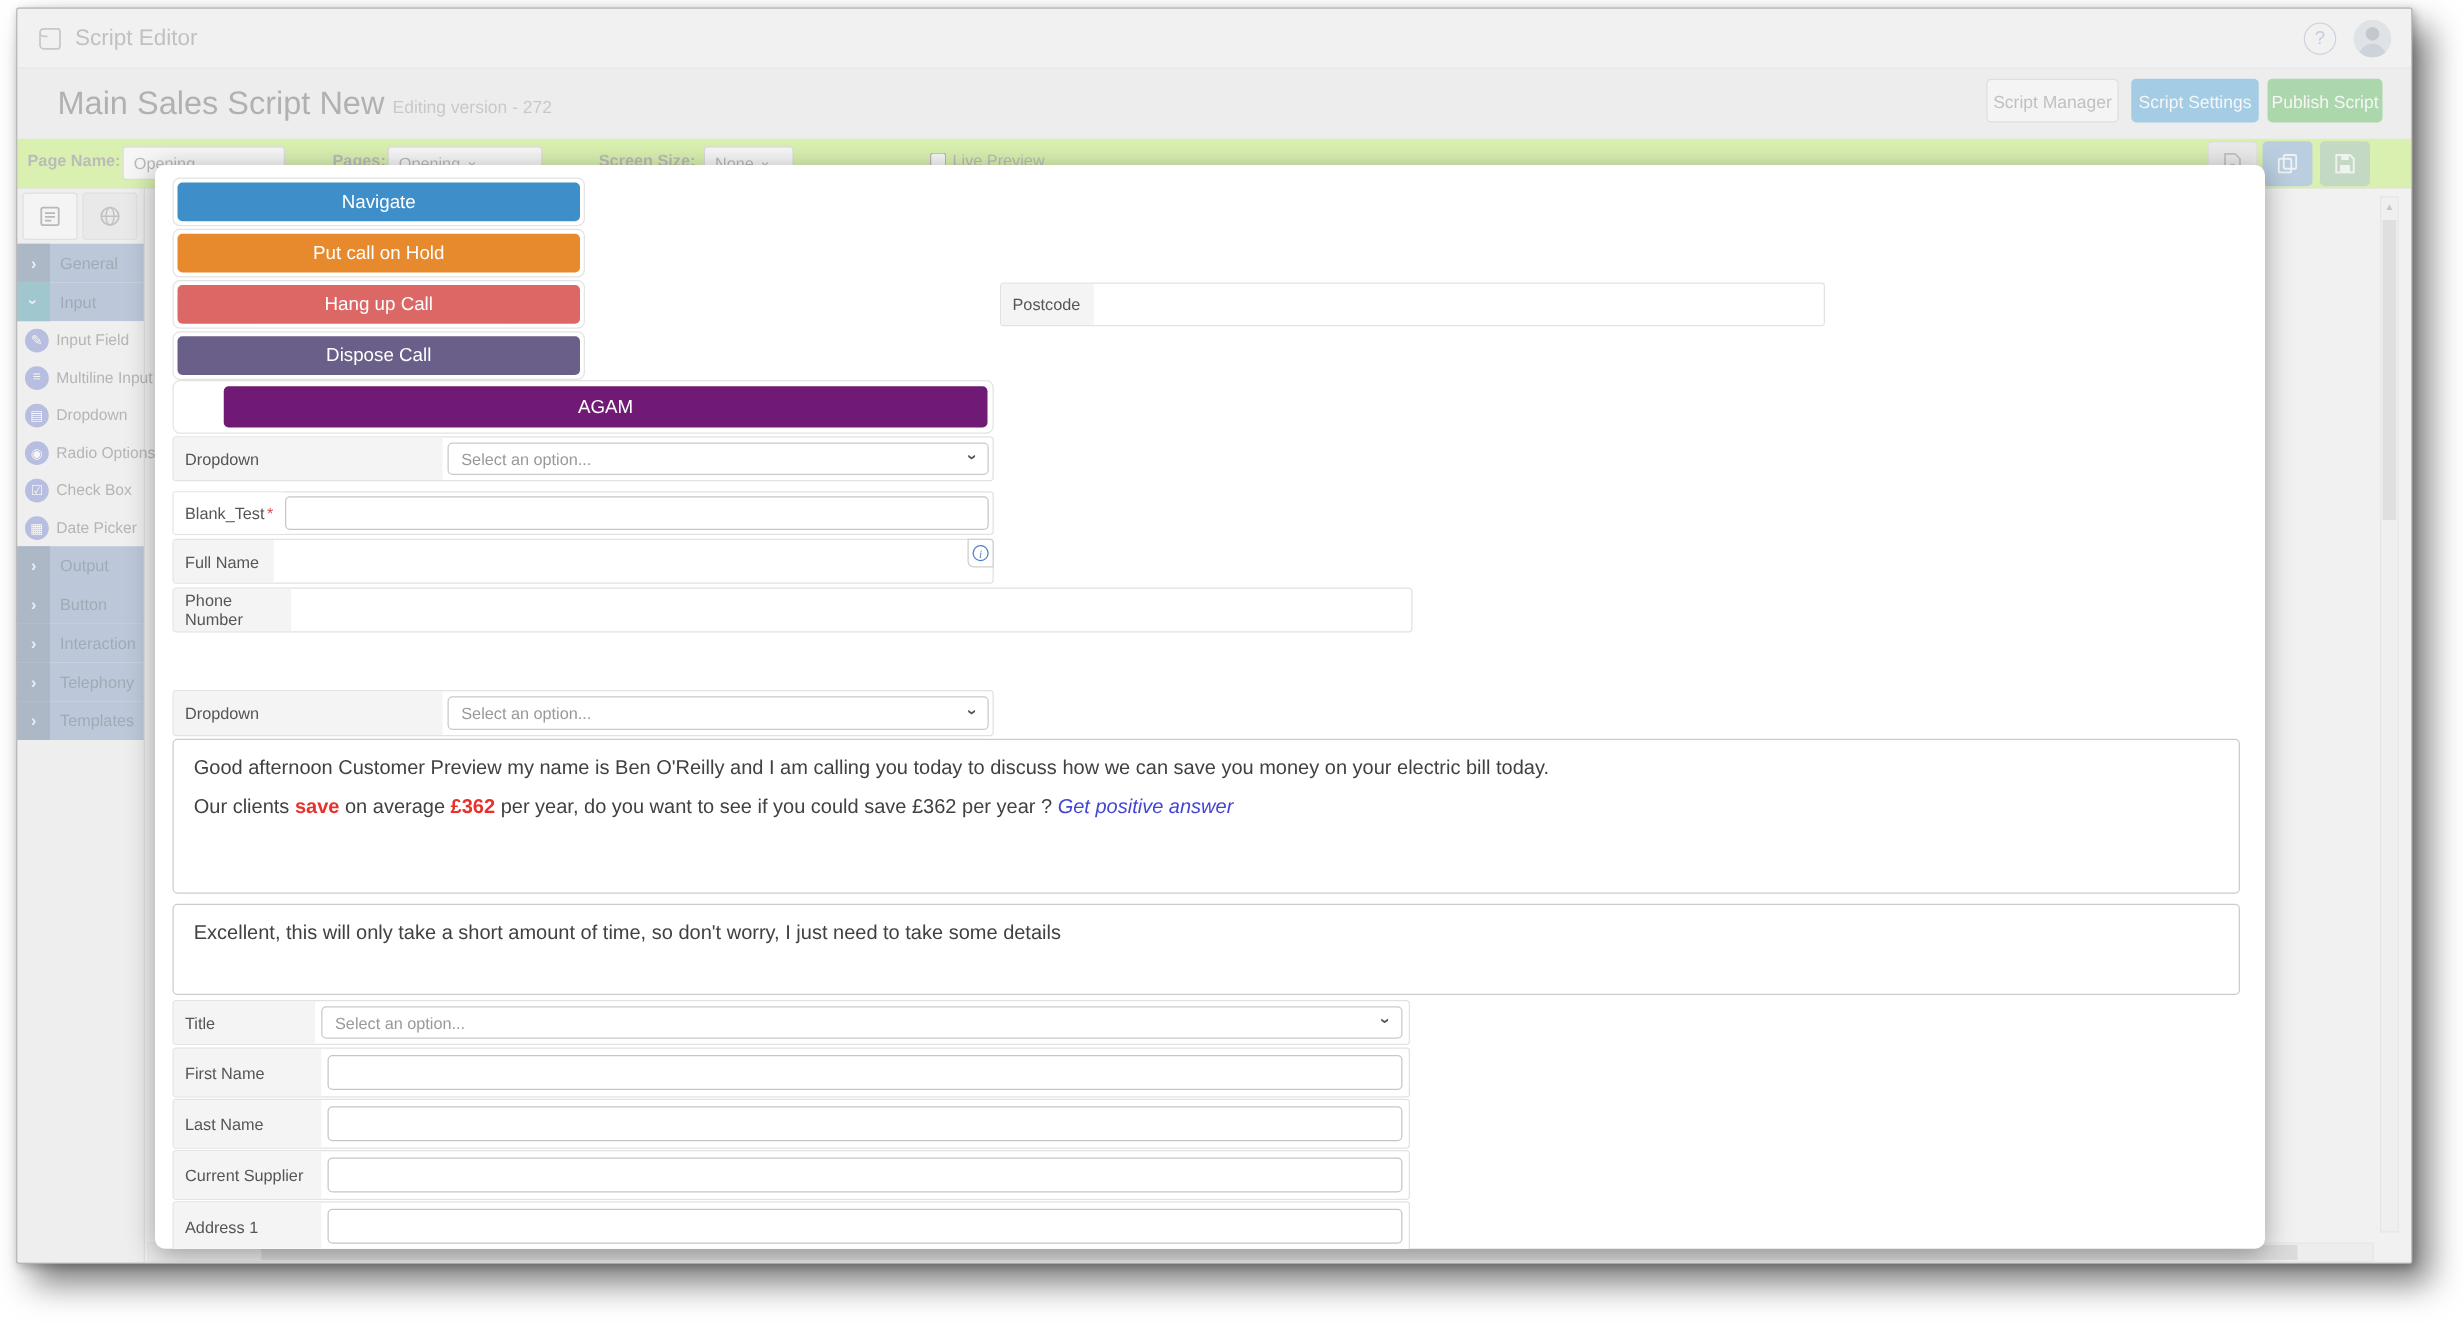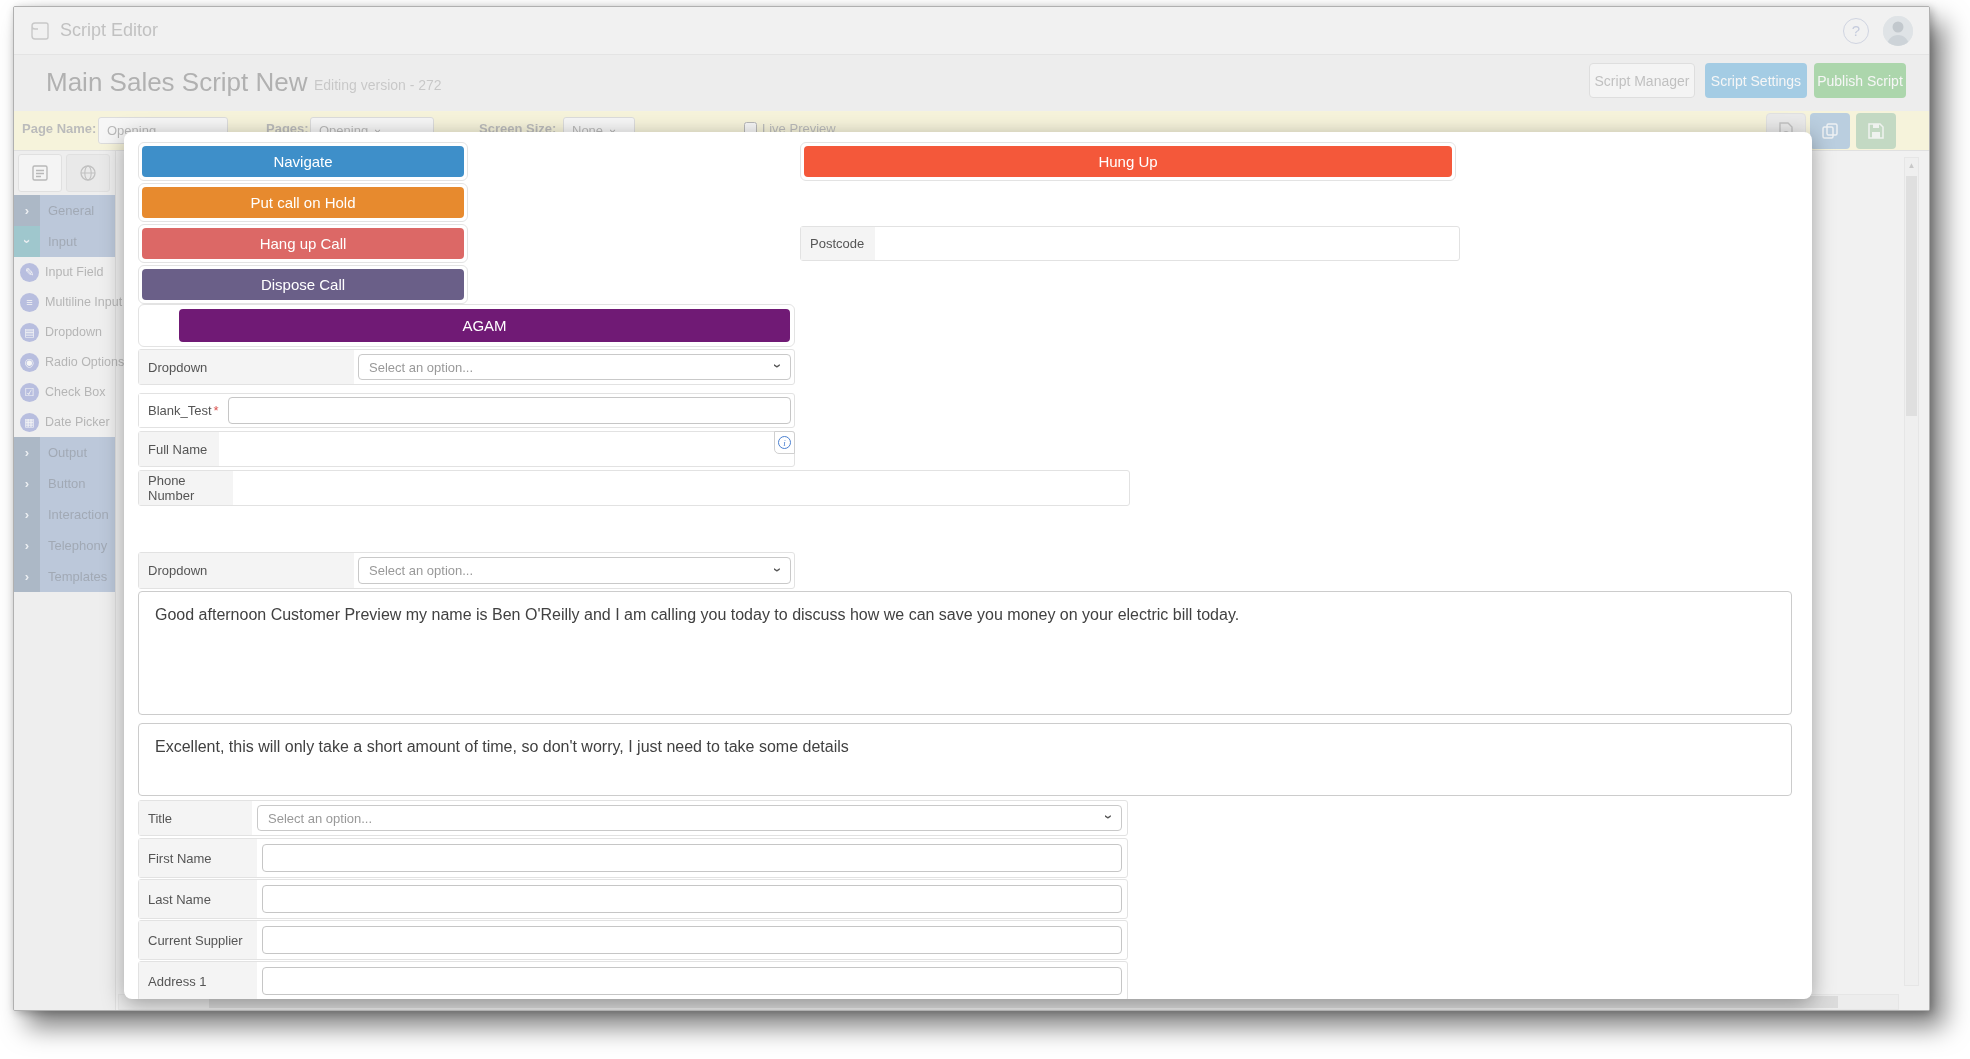--- a/index.html
+++ b/index.html
@@ -24,21 +24,21 @@
   .page-header { position:absolute; left:0; top:48px; right:0; height:56px; background:#ececec; }
   .page-title { position:absolute; left:32px; top:12px; font-size:26px; color:#666; }
   .page-version { position:absolute; left:300px; top:22px; font-size:14px; color:#9a9a9a; }
   .hdr-btn { position:absolute; top:8px; height:35px; border-radius:4px; font-size:14px;
              display:flex; align-items:center; justify-content:center; }
   .btn-manager { right:234px; width:106px; background:#fbfbfb; border:1px solid #c9c9c9; color:#888; }
   .btn-settings { right:122px; width:102px; background:#4aa3d8; color:#fff; }
   .btn-publish { right:23px; width:92px; background:#5cb85c; color:#fff;margin-left:32px; }
 
   
-  .toolbar { position:absolute; left:0; top:104px; right:0; height:40px; background:#fef9c3;
+  .toolbar { position:absolute; left:0; top:104px; right:0; height:40px; background:#bef264;
              border-bottom:1px solid #cfcfcf; }
   .tb-label { position:absolute; top:10px; font-size:13px; font-weight:bold; color:#7d7d7d; }
   .tb-input { position:absolute; top:6px; height:27px; border:1px solid #c6c6c6; border-radius:3px;
               background:#fff; font-size:13px; color:#777; padding:0 8px; width:130px;
               font-family:"Liberation Sans",sans-serif; }
   .tb-select { position:absolute; top:6px; height:27px; border:1px solid #c6c6c6; border-radius:3px;
                background:#fff; font-size:13px; color:#777; display:flex; align-items:center;
                padding:0 20px 0 8px; }
   .tb-check { position:absolute; top:10px; font-size:13px; color:#7d7d7d; display:flex;
               align-items:center; gap:5px; }
@@ -316,23 +316,20 @@
     <div class="card" style="left:14px;top:51px;width:330px;height:39px">
       <button class="bigbtn c-hold">Put call on Hold</button>
     </div>
     <div class="card" style="left:14px;top:92px;width:330px;height:39px">
       <button class="bigbtn c-hangup">Hang up Call</button>
     </div>
     <div class="card" style="left:14px;top:133px;width:330px;height:39px">
       <button class="bigbtn c-dispose">Dispose Call</button>
     </div>
 
-    <div class="card" style="left:676px;top:10px;width:656px;height:39px">
-      <button class="bigbtn c-hungup">Hung Up</button>
-    </div>
 
     <div class="row" style="left:676px;top:94px;width:660px;height:35px">
       <div class="row-label" style="flex-basis:74px">Postcode</div>
       <input class="text-input" style="border: none; margin: 1px;">
     </div>
 
     <div class="card" style="left:14px;top:172px;width:657px;height:43px">
       <button class="bigbtn c-agam" style="inset:4px">AGAM</button>
     </div>
 
@@ -368,20 +365,21 @@
     <div class="row" style="left:14px;top:420px;width:657px;height:37px">
       <div class="row-label" style="flex-basis:215px">Dropdown</div>
       <div class="select" style="width:433px;margin:4px 0 4px 4px">
         <span>Select an option...</span>
         <span class="chev-down">›</span>
       </div>
     </div>
 
     <div class="textblock" style="left:14px;top:459px;width:1654px;height:124px">
       <p><span>Good afternoon Customer Preview my name is Ben O'Reilly and I am calling you today to discuss how we can save you money on your electric bill today.</span></p>
+      <p><span>Our clients </span><span class="red-b">save</span><span> on average </span><span class="red-b">£362</span><span> per year, do you want to see if you could save £362 per year ?  </span><span class="pos-link">Get positive answer</span></p>
     </div>
 
     <div class="textblock" style="left:14px;top:591px;width:1654px;height:73px">
       <p><span>Excellent, this will only take a short amount of time, so don't worry, I just need to take some details</span></p>
     </div>
 
     <div class="row" style="left:14px;top:668px;width:990px;height:36px">
       <div class="row-label" style="flex-basis:113px">Title</div>
       <div class="select" style="flex:1;margin:4px 5px">
         <span>Select an option...</span>

